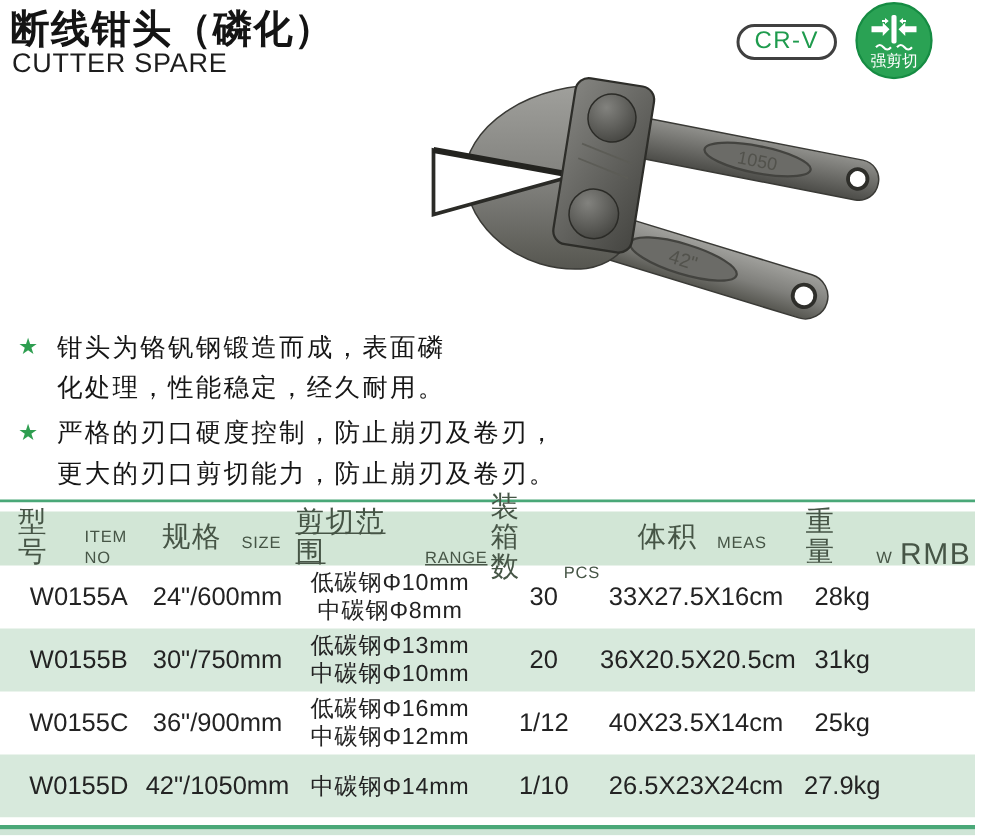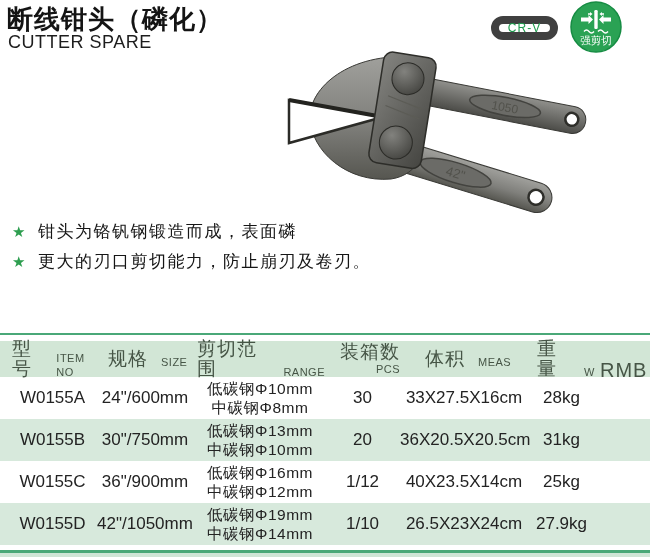--- a/index.html
+++ b/index.html
@@ -5,23 +5,23 @@
   * { margin:0; padding:0; box-sizing:border-box; }
   html,body { background:#fff; }
   body { font-family:"Liberation Sans","DejaVu Sans",sans-serif; }
   .page { position:relative; width:656px; height:557px; background:#fff; overflow:hidden; }
 
   
   .title-cn { position:absolute; left:7px; top:2px; font-size:26px; font-weight:bold; color:#141414; letter-spacing:1px; }
   .title-en { position:absolute; left:8px; top:32px; font-size:18px; color:#1d1d1d; letter-spacing:0.5px; }
 
   .crv-badge { position:absolute; left:491px; top:16px; width:67px; height:24px;
-    border:8px solid #404040; border-radius:13px; color:#1e9b4d;
+    border:2px solid #404040; border-radius:13px; color:#1e9b4d;
     display:flex; align-items:center; justify-content:center;
-    font-size:12px; letter-spacing:1px; }
+    font-size:16px; letter-spacing:1px; }
 
   .seal-badge { position:absolute; left:570px; top:1px; width:52px; height:52px; }
 
   
   .product-svg { position:absolute; left:283px; top:48px; }
 
   
   .features { position:absolute; left:10px; top:218px; width:420px; }
   .feature { display:flex; margin-bottom:3px; }
   .star { width:28px; color:#2e9e50; font-size:15px; line-height:27px; text-align:left; padding-left:2px; flex:0 0 28px; }
@@ -37,22 +37,22 @@
   .th .en { font-size:11px; margin-left:13px; line-height:14px; letter-spacing:0.5px; }
   .th.h7 .cn { font-size:20px; }
   .tr { height:42px; display:flex; align-items:center; color:#232323; }
   .tr.alt { background:#d7e9dc; }
   .td { text-align:center; font-size:17px; }
   .range-cell { font-size:15.5px; line-height:19px; letter-spacing:0.5px; }
 
   .c1 { width:95px;  } .c2 { width:100px; } .c3 { width:130px; }
   .c4 { width:75px;  } .c5 { width:128px; } .c6 { width:67px;  } .c7 { width:55px;margin-top:22px; }
   .td.c1 { padding-left:10px; }
-  .th.h1 { padding-left:12px; } .th.h2 { padding-left:13px; } .th.h3 { padding-left:2px; }
-  .th.h4 { padding-left:2px;flex-direction:column;  } .th.h5 { padding-left:25px; } .th.h6 { padding-left:9px; }
+  .th.h1 { padding-left:12px; } .th.h2 { padding-left:13px; } .th.h3 { padding-left:2px;text-decoration:underline; }
+  .th.h4 { padding-left:2px;  } .th.h5 { padding-left:25px; } .th.h6 { padding-left:9px; }
   .th.h7 { padding-left:5px;  }
 
   .gap5 { height:5px; background:#fff; }
   .rule-bottom { height:3px; background:#4aa878; }
   .strip-bottom { height:4px; background:#cfe5d6; }
 </style>
 </head>
 <body>
 
 <div class="page">
@@ -126,25 +126,27 @@
       <circle cx="120" cy="30" r="16" fill="url(#rivet)" stroke="#2b2b27" stroke-width="1"></circle>
       <circle cx="118" cy="95" r="16.5" fill="url(#rivet)" stroke="#2b2b27" stroke-width="1"></circle>
     </g>
   </svg>
 
   <div class="features">
     <div class="feature">
       <span class="star">★</span>
       <div class="flines">
         <div>钳头为铬钒钢锻造而成，表面磷</div>
+        <div>化处理，性能稳定，经久耐用。</div>
       </div>
     </div>
     <div class="feature">
       <span class="star">★</span>
       <div class="flines">
+        <div>严格的刃口硬度控制，防止崩刃及卷刃，</div>
         <div>更大的刃口剪切能力，防止崩刃及卷刃。</div>
       </div>
     </div>
   </div>
 
   <div class="spec-table">
     <div class="rule-top"></div>
     <div class="gap6"></div>
 
     <div class="thead">
@@ -213,21 +215,20 @@
       <div class="td c4">1/12</div>
       <div class="td c5">40X23.5X14cm</div>
       <div class="td c6">25kg</div>
       <div class="td c7"></div>
     </div>
 
     <div class="tr alt">
       <div class="td c1">W0155D</div>
       <div class="td c2">42"/1050mm</div>
       <div class="td c3 range-cell">
-        <div>低碳钢Φ19mm</div>
         <div>中碳钢Φ14mm</div>
       </div>
       <div class="td c4">1/10</div>
       <div class="td c5">26.5X23X24cm</div>
       <div class="td c6">27.9kg</div>
       <div class="td c7"></div>
     </div>
 
     <div class="gap5"></div>
     <div class="rule-bottom"></div>

